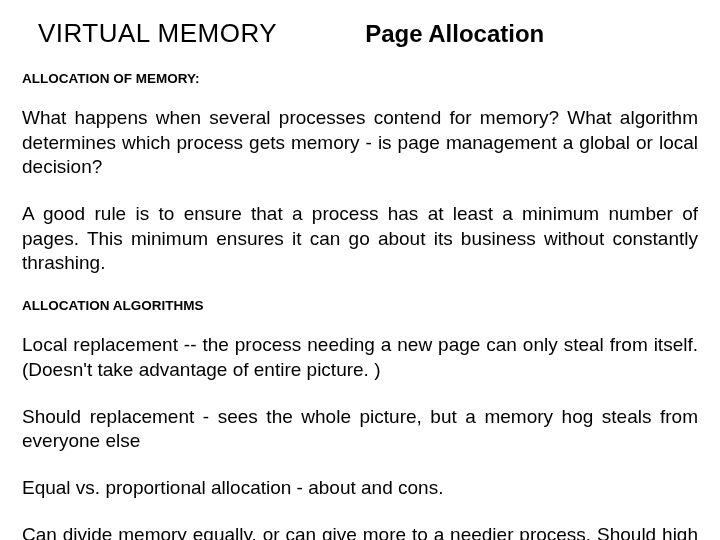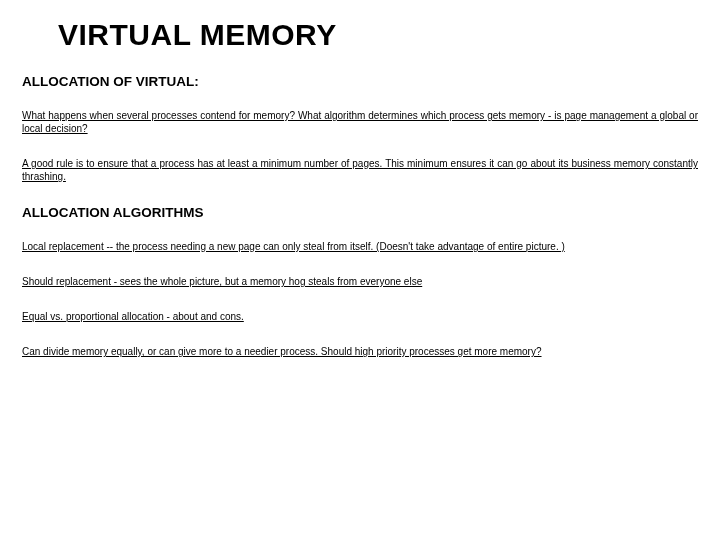--- a/index.html
+++ b/index.html
@@ -11,56 +11,56 @@
     color: #000000;
     padding: 18px 22px;
     overflow: hidden;
   }
   .header-row {
     display: flex;
     align-items: center;
     margin-bottom: 22px;
   }
   .title-main {
-    font-size: 30px;
-    font-weight: bold;
+    font-size: 26px;
+    font-weight: normal;
     letter-spacing: 0.5px;
-    margin-left: 36px;
+    margin-left: 16px;
   }
   .title-sub {
     font-size: 24px;
     font-weight: bold;
     margin-left: 88px;
   }
   .section-heading {
     font-size: 13.5px;
     font-weight: bold;
     margin-bottom: 20px;
   }
   .para {
-    font-size: 10px;
+    font-size: 19px;
     line-height: 1.3;
     margin-bottom: 22px;
     text-align: justify;
     text-justify: inter-word;
-    text-decoration: underline;
   }
 </style>
 </head>
 <body>
 
 <div class="header-row">
   <div class="title-main">VIRTUAL MEMORY</div>
+  <div class="title-sub">Page Allocation</div>
 </div>
 
-<div class="section-heading">ALLOCATION OF VIRTUAL:</div>
+<div class="section-heading">ALLOCATION OF MEMORY:</div>
 
 <div class="para">What happens when several processes contend for memory? What algorithm determines which process gets memory - is page management a global or local decision?</div>
 
-<div class="para">A good rule is to ensure that a process has at least a minimum number of pages. This minimum ensures it can go about its business memory constantly thrashing.</div>
+<div class="para">A good rule is to ensure that a process has at least a minimum number of pages. This minimum ensures it can go about its business without constantly thrashing.</div>
 
 <div class="section-heading">ALLOCATION ALGORITHMS</div>
 
 <div class="para">Local replacement -- the process needing a new page can only steal from itself. (Doesn't take advantage of entire picture. )</div>
 
 <div class="para">Should replacement - sees the whole picture, but a memory hog steals from everyone else</div>
 
 <div class="para">Equal vs. proportional allocation - about and cons.</div>
 
 <div class="para">Can divide memory equally, or can give more to a needier process. Should high priority processes get more memory?</div>

